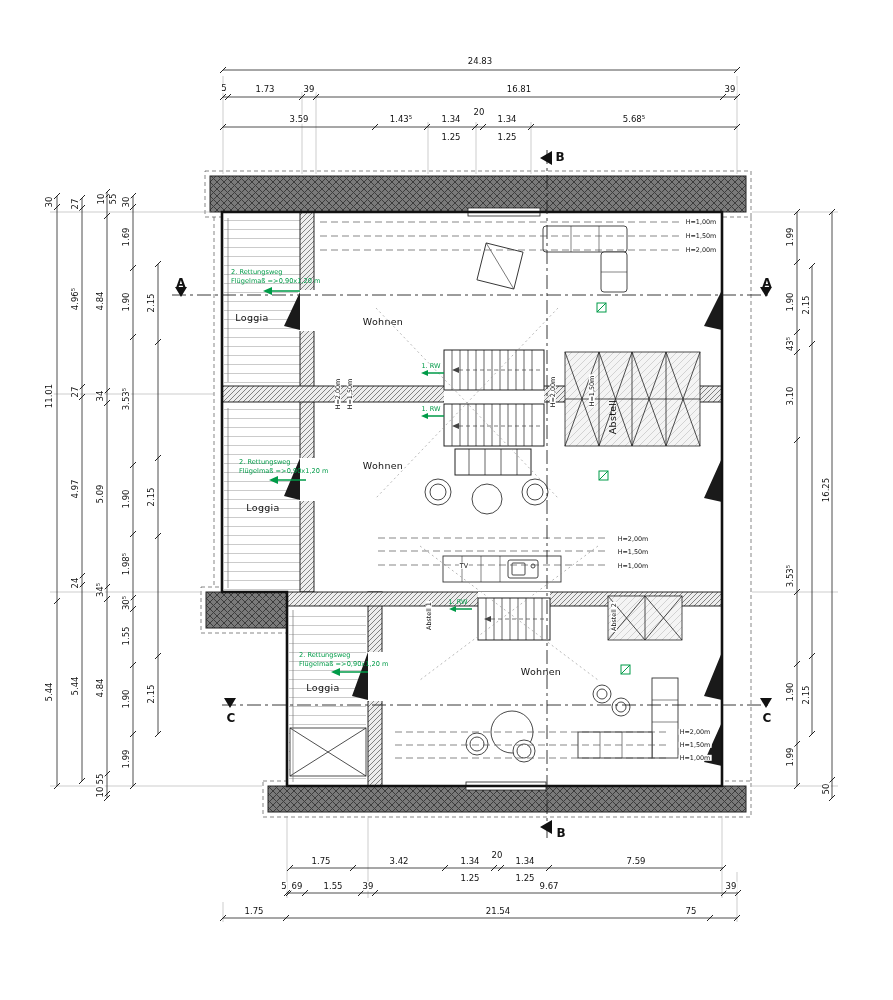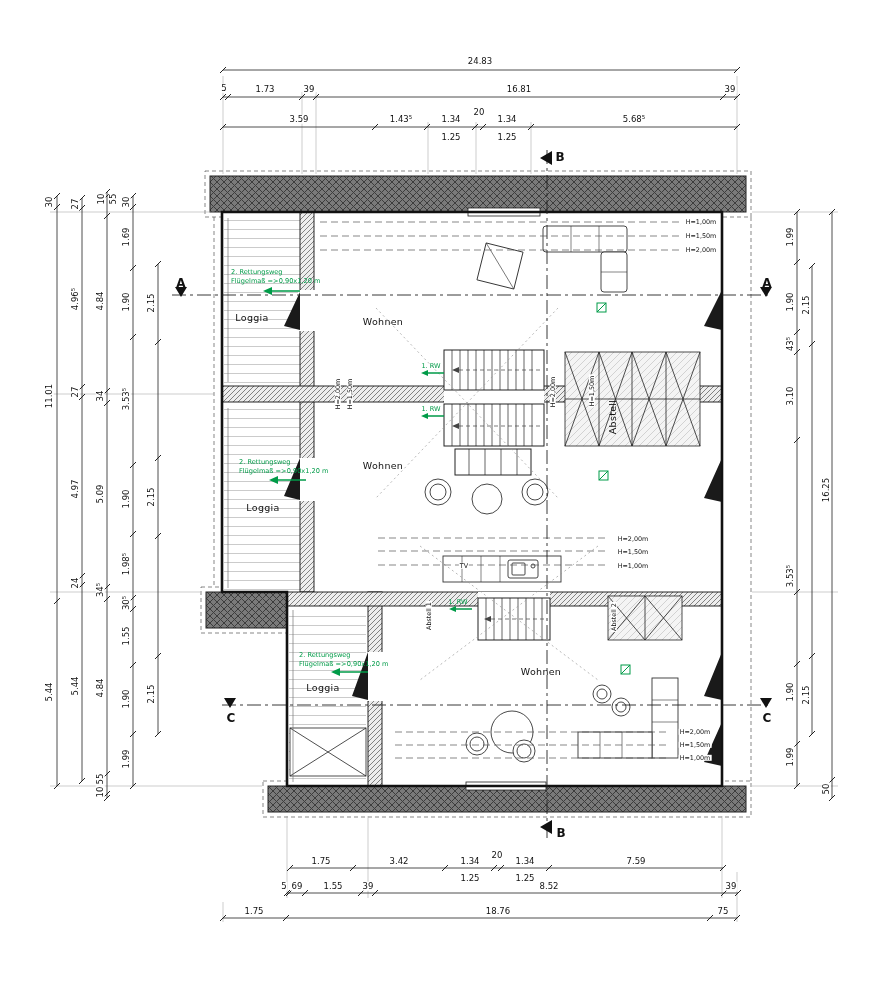--- a/index.html
+++ b/index.html
@@ -243,25 +243,25 @@
 <div class="lbl" style="left:470px;top:861px">1.34</div>
 <div class="lbl" style="left:497px;top:855px">20</div>
 <div class="lbl" style="left:525px;top:861px">1.34</div>
 <div class="lbl" style="left:636px;top:861px">7.59</div>
 <div class="lbl" style="left:470px;top:878px">1.25</div>
 <div class="lbl" style="left:525px;top:878px">1.25</div>
 <div class="lbl" style="left:284px;top:886px">5</div>
 <div class="lbl" style="left:297px;top:886px">69</div>
 <div class="lbl" style="left:333px;top:886px">1.55</div>
 <div class="lbl" style="left:368px;top:886px">39</div>
-<div class="lbl" style="left:549px;top:886px">8.52</div>
+<div class="lbl" style="left:549px;top:886px">9.67</div>
 <div class="lbl" style="left:731px;top:886px">39</div>
 <div class="lbl" style="left:254px;top:911px">1.75</div>
-<div class="lbl" style="left:498px;top:911px">18.76</div>
-<div class="lbl" style="left:723px;top:911px">75</div>
+<div class="lbl" style="left:498px;top:911px">21.54</div>
+<div class="lbl" style="left:691px;top:911px">75</div>
 
 <div class="lbl v" style="left:49px;top:202px">30</div>
 <div class="lbl v" style="left:49px;top:396px">11.01</div>
 <div class="lbl v" style="left:49px;top:692px">5.44</div>
 <div class="lbl v" style="left:75px;top:204px">27</div>
 <div class="lbl v" style="left:75px;top:299px">4.96⁵</div>
 <div class="lbl v" style="left:75px;top:392px">27</div>
 <div class="lbl v" style="left:75px;top:489px">4.97</div>
 <div class="lbl v" style="left:75px;top:583px">24</div>
 <div class="lbl v" style="left:75px;top:686px">5.44</div>

